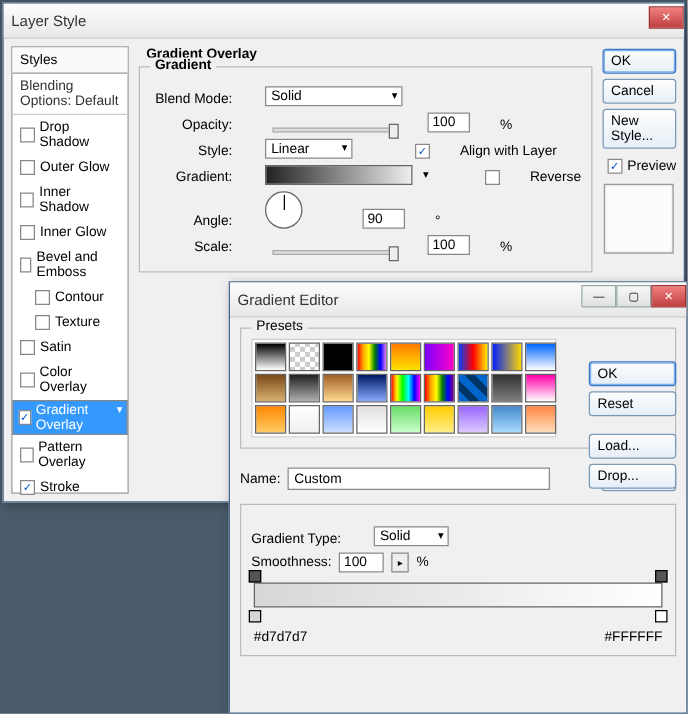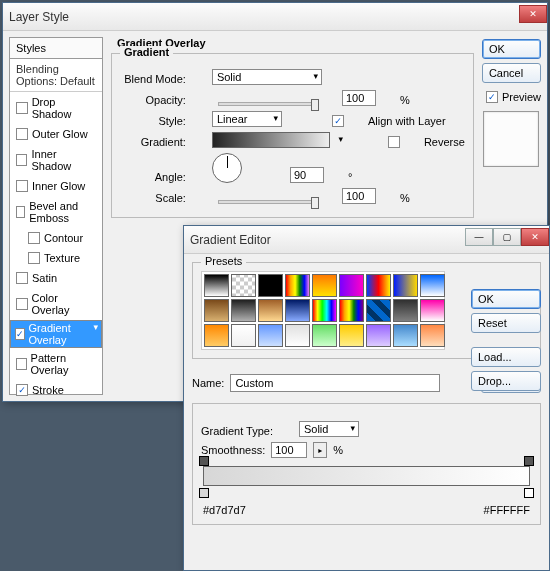--- a/index.html
+++ b/index.html
@@ -178,20 +178,21 @@
             </div>
           <div class="numbox">100</div>
           <span class="pct">%</span>
         </div>
       </div>
     </div>
 
     <div class="right-col">
       <div class="btn default">OK</div>
       <div class="btn">Cancel</div>
+      <div class="btn">New Style...</div>
       <div class="prev-row">
         <span class="chk on"></span>
         <span>Preview</span>
       </div>
       <div class="preview-box"></div>
     </div>
   </div>
 </div>
 
 <div class="window gradeditor">

